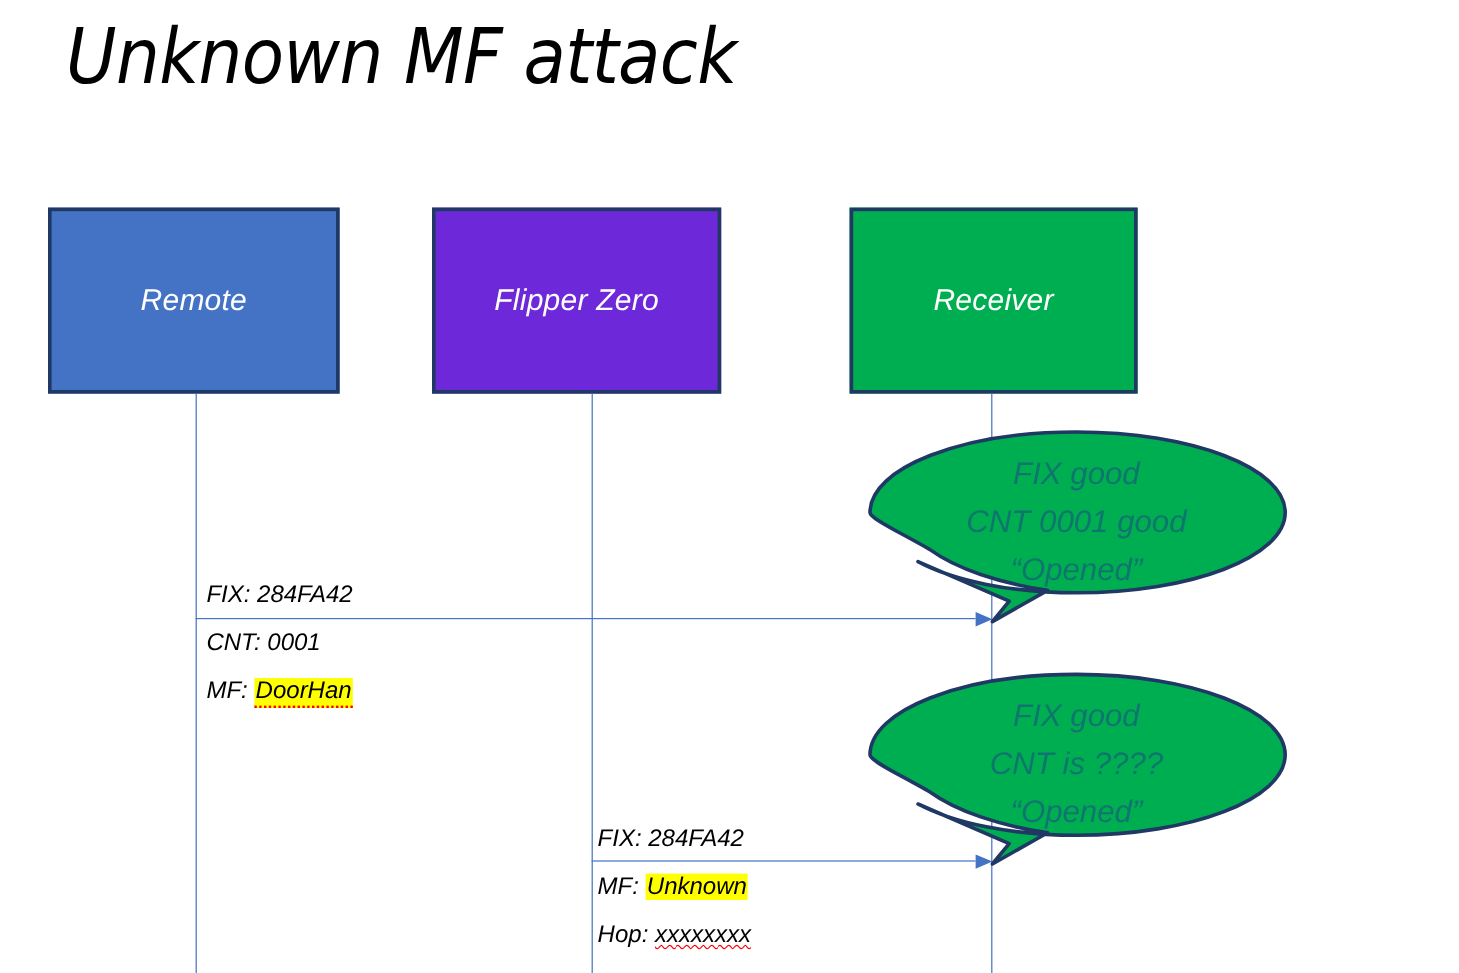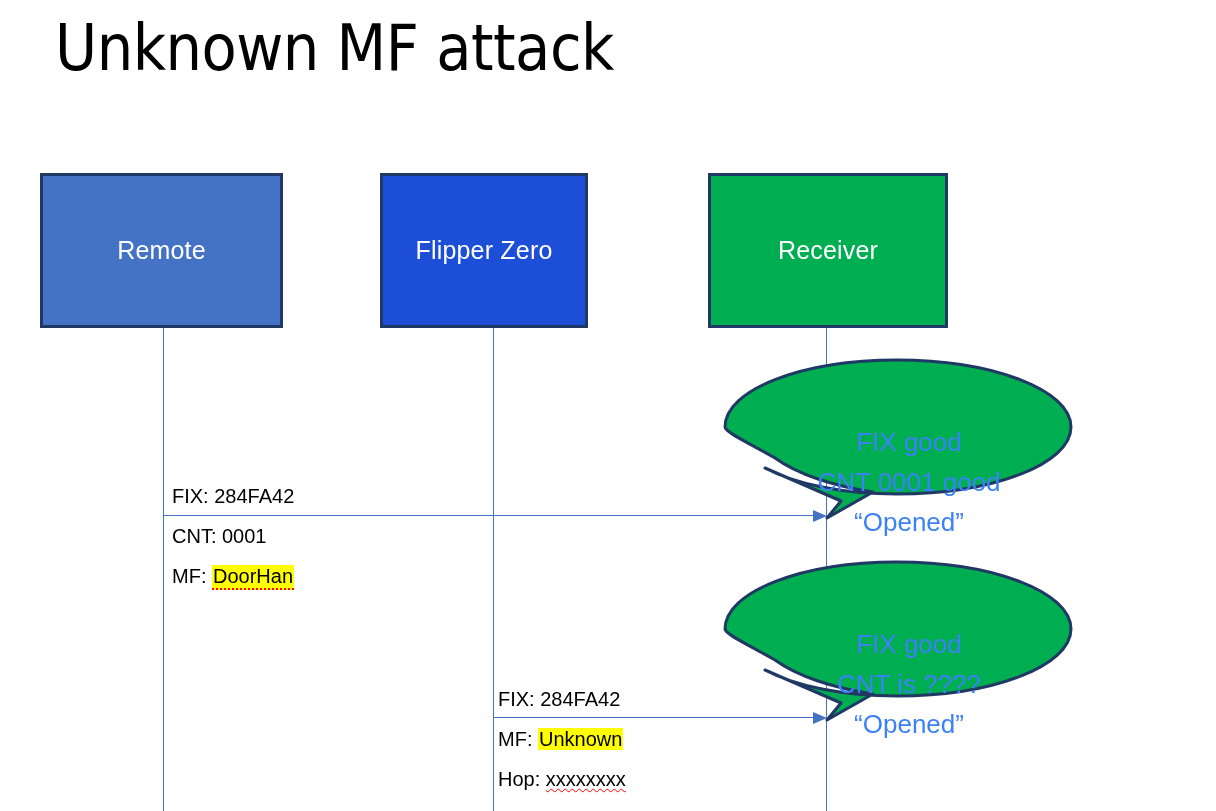--- a/index.html
+++ b/index.html
@@ -11,20 +11,21 @@
     font-family: "Liberation Sans", sans-serif;
     -webkit-font-smoothing: antialiased;
   }
 
   #slide {
     position: relative;
     width: 1216px;
     height: 811px;
     background: #ffffff;
     overflow: hidden;
+    font-style: italic;
   }
 
   
   #title {
     position: absolute;
     left: 55px;
     top: 6px;
     font-size: 64px;
     font-weight: 400;
     letter-spacing: -0.5px;
@@ -41,21 +42,21 @@
     box-sizing: border-box;
     display: flex;
     align-items: center;
     justify-content: center;
     color: #ffffff;
     font-size: 25px;
     font-weight: 400;
     letter-spacing: 0.2px;
   }
   #box-remote   { left: 40px;  top: 173px; width: 243px; height: 155px; background: #4472C4; text-align: right; }
-  #box-flipper  { left: 380px; top: 173px; width: 208px; height: 155px; background: #1d4ed8; }
+  #box-flipper  { left: 360px; top: 173px; width: 241px; height: 155px; background: #6d28d9; }
   #box-receiver { left: 708px; top: 173px; width: 240px; height: 155px; background: #00AE52; text-align: right; }
 
   
   .lifeline {
     position: absolute;
     width: 1px;
     background: #4472C4;
     top: 328px;
     height: 483px;
   }
@@ -117,29 +118,28 @@
     text-decoration-style: wavy;
     text-decoration-thickness: 1px;
     text-underline-offset: 2px;
   }
 
   
   .callout { position: absolute; }
   .callout svg { display: block; overflow: visible; }
   .callout .callout-text {
     position: absolute;
-    left: 12px;
+    left: 0;
     top: 0;
     width: 348px;
     text-align: center;
-    color: #3b82f6;
+    color: #0f766e;
     font-size: 26px;
     line-height: 40px;
     pointer-events: none;
-    margin-top: 48px;
   }
   #callout-1 { left: 723px; top: 358px; }
   #callout-1 .callout-text { top: 16px; }
   #callout-2 { left: 723px; top: 560px; }
   #callout-2 .callout-text { top: 16px; }
 </style>
 </head>
 <body>
 
 <div id="slide">

